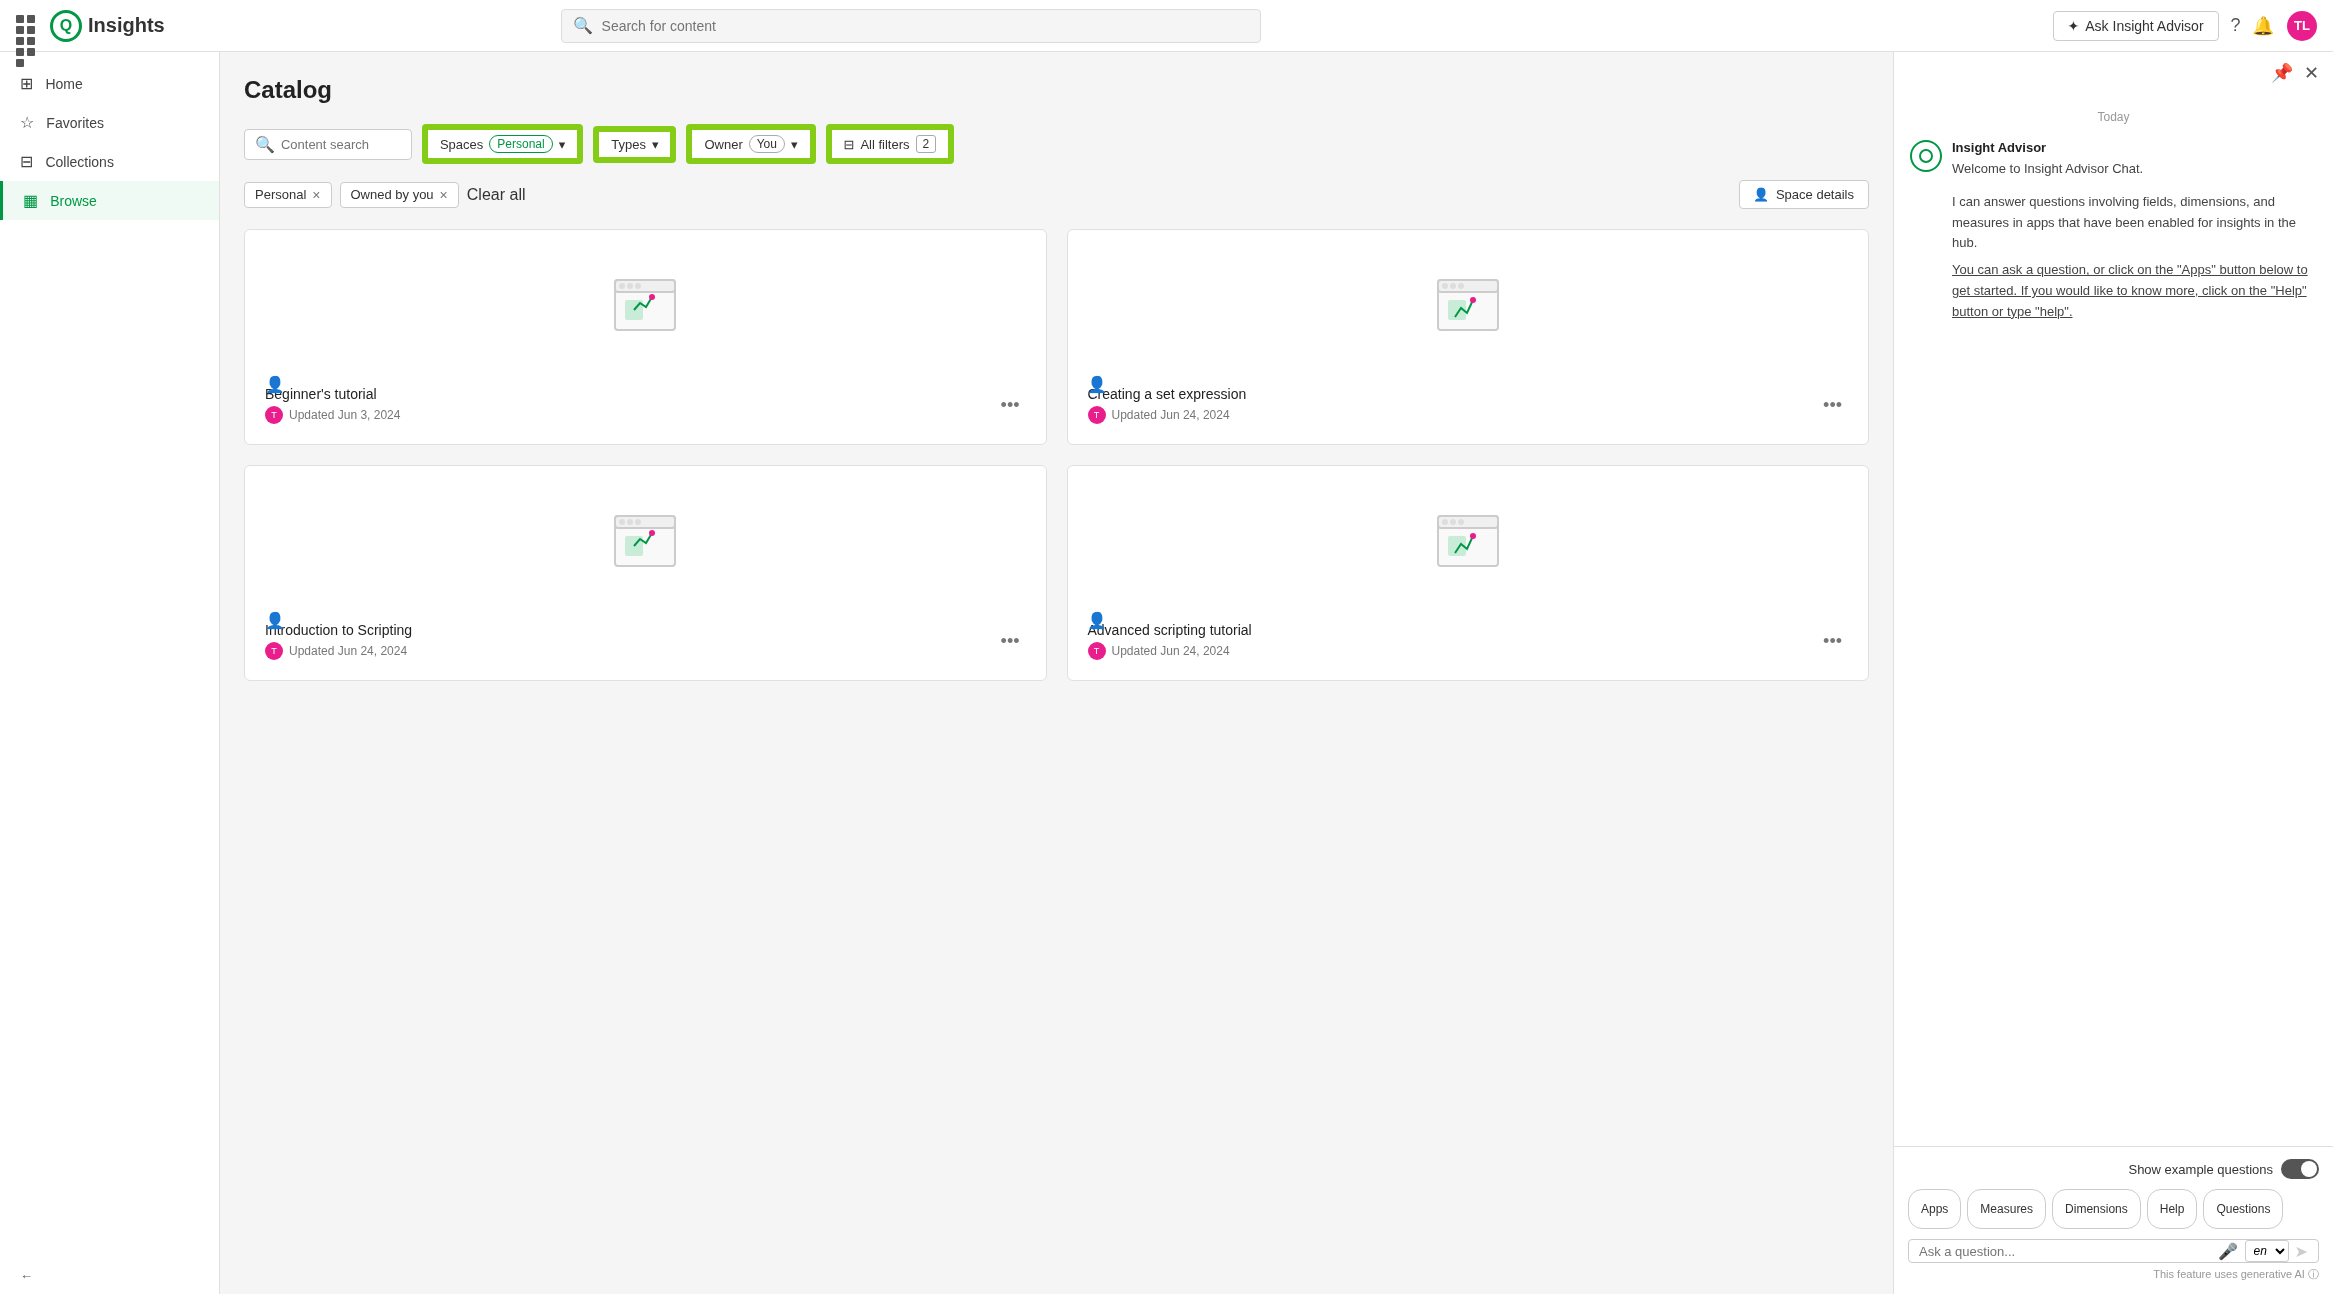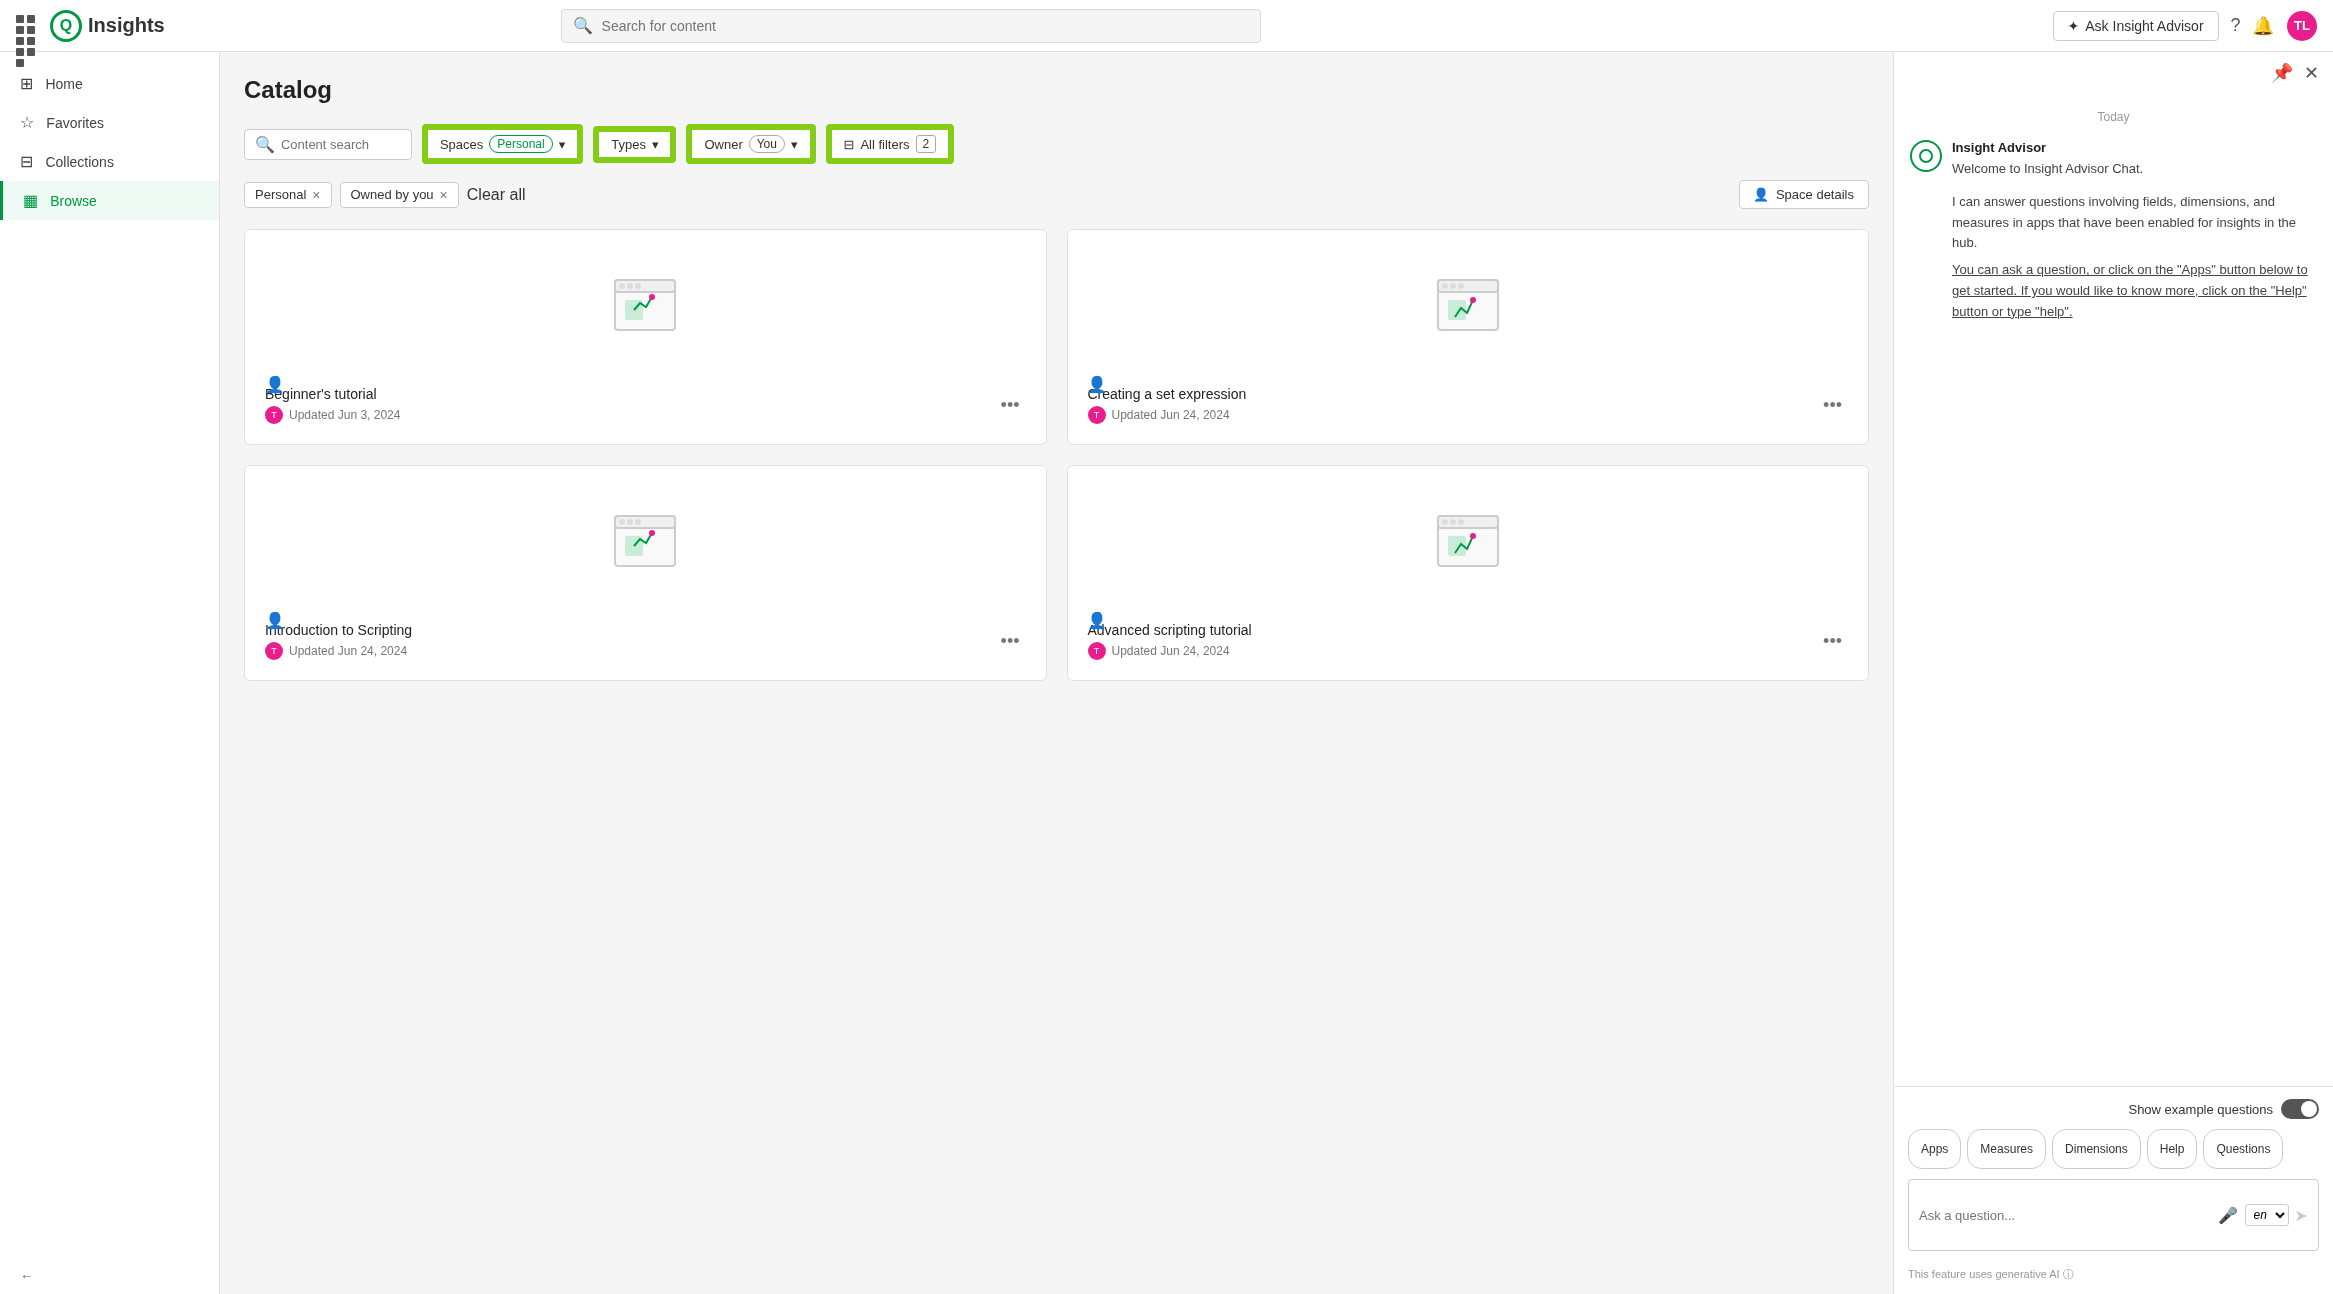--- a/index.html
+++ b/index.html
@@ -113,27 +113,27 @@
     
     .panel-bottom { border-top: 1px solid #e0e0e0; padding: 12px 14px; }
     .show-examples-row { display: flex; align-items: center; justify-content: flex-end; gap: 8px; margin-bottom: 10px; }
     .show-examples-label { font-size: 13px; color: #333; }
     .toggle {
       width: 38px; height: 20px; background: #555; border-radius: 10px; position: relative; cursor: pointer;
     }
     .toggle-knob { width: 16px; height: 16px; background: #fff; border-radius: 50%; position: absolute; top: 2px; right: 2px; }
     .quick-btns { display: flex; gap: 6px; flex-wrap: wrap; margin-bottom: 10px; }
     .quick-btn { border: 1px solid #ccc; border-radius: 14px; padding: 12px 12px; font-size: 12px; cursor: pointer; background: #fff; color: #333; }
-    .ask-row { display: flex; align-items: center; border: 1px solid #ccc; border-radius: 4px; padding: 24px 10px; gap: 24px; background: #fff; }
+    .ask-row { display: flex; align-items: center; border: 1px solid #ccc; border-radius: 4px; padding: 0 10px; gap: 24px; background: #fff; }
     .ask-input { flex: 1; border: none; outline: none; font-size: 13px; color: #999; }
     .ask-row-right { display: flex; align-items: center; gap: 6px; }
     .mic-icon { font-size: 16px; color: #555; cursor: pointer; }
     .lang-select { border: 1px solid #ccc; border-radius: 3px; font-size: 12px; padding: 2px 4px; background: #fff; cursor: pointer; font-style: italic; }
     .send-icon { font-size: 16px; color: #ccc; cursor: pointer; }
-    .ai-note { text-align: left; font-size: 11px; color: #999; margin-top: 16px; }
+    .ai-note { text-align: right; font-size: 11px; color: #999; margin-top: 4px; }
   </style>
 </head>
 <body>
 
 <div class="topbar">
   <div class="topbar-left">
     <div class="grid-icon">
       <span></span>
         <span></span>
         <span></span>

